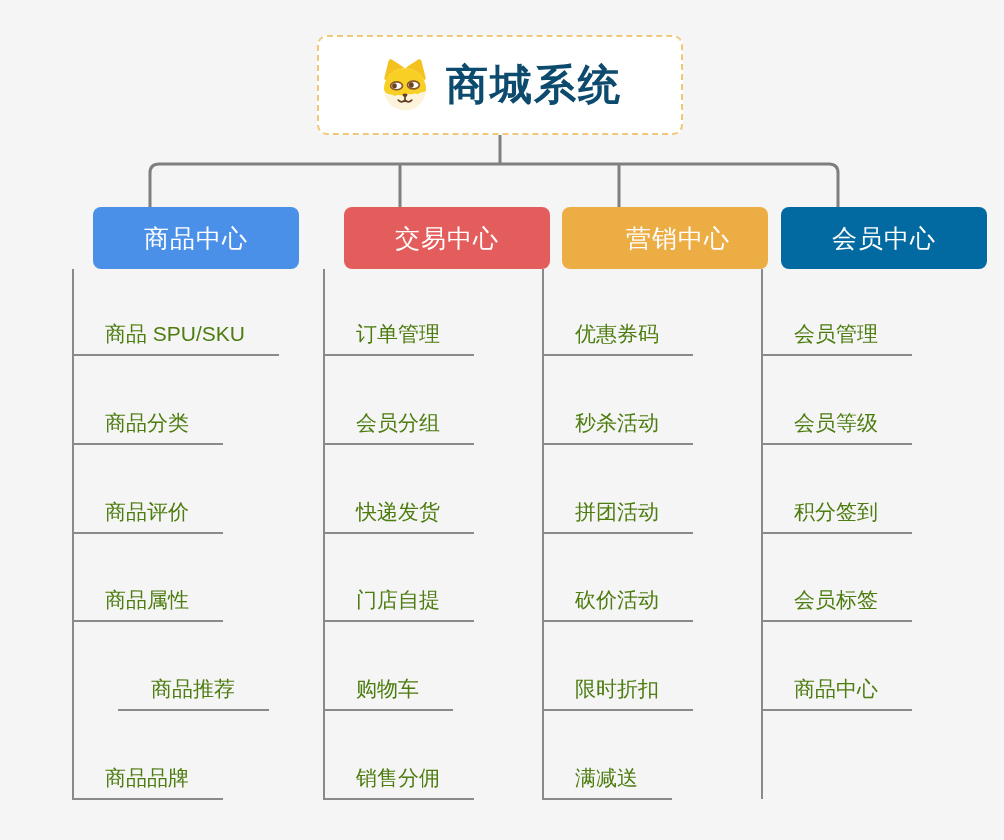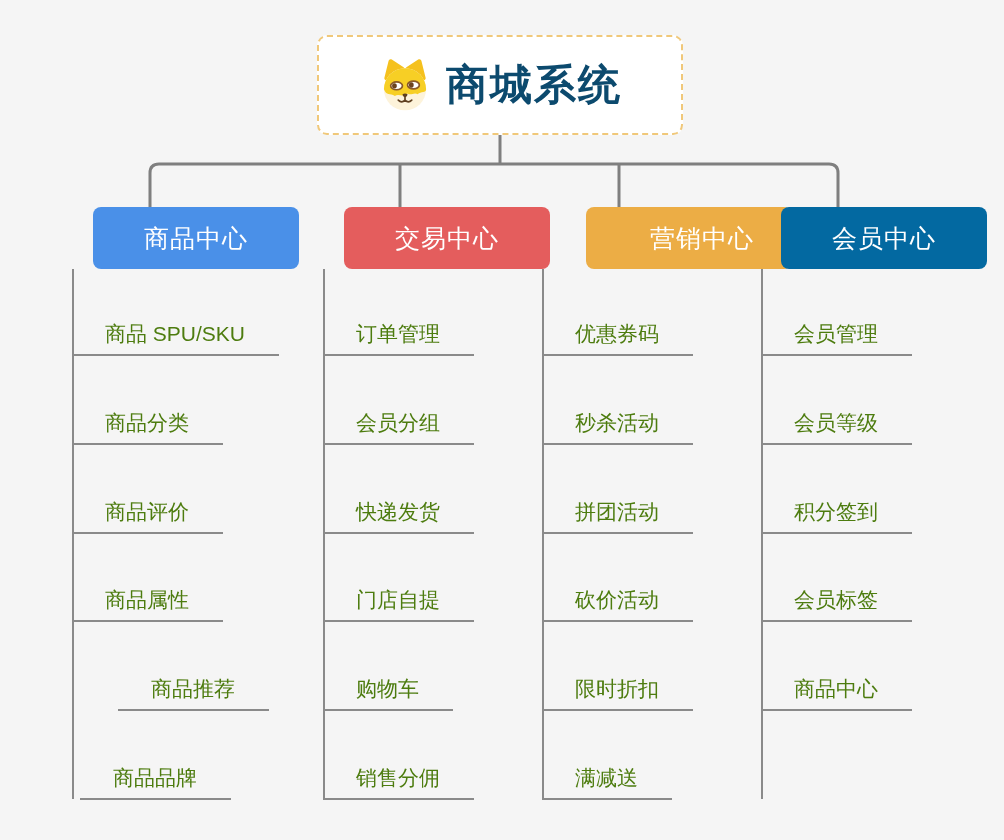--- a/index.html
+++ b/index.html
@@ -88,33 +88,33 @@
   </div>
 
   <div class="branch-box" style="left:57px;background:#4a90e8;">
     <span>商品中心</span>
   </div>
   <div class="leaf" style="left:72px;top:319px;">商品 SPU/SKU</div>
   <div class="leaf" style="left:72px;top:408px;">商品分类</div>
   <div class="leaf" style="left:72px;top:497px;">商品评价</div>
   <div class="leaf" style="left:72px;top:585px;">商品属性</div>
   <div class="leaf" style="left:72px;top:674px;margin-left:46px;">商品推荐</div>
-  <div class="leaf" style="left:72px;top:763px;margin-left:8px;">商品品牌</div>
+  <div class="leaf" style="left:72px;top:763px;">商品品牌</div>
 
   <div class="branch-box" style="left:308px;background:#e45d5d;">
     <span>交易中心</span>
   </div>
   <div class="leaf" style="left:323px;top:319px;">订单管理</div>
   <div class="leaf" style="left:323px;top:408px;">会员分组</div>
   <div class="leaf" style="left:323px;top:497px;">快递发货</div>
   <div class="leaf" style="left:323px;top:585px;">门店自提</div>
   <div class="leaf" style="left:323px;top:674px;">购物车</div>
   <div class="leaf" style="left:323px;top:763px;">销售分佣</div>
 
-  <div class="branch-box" style="left:550px;background:#ecad45;padding-left:26px;">
+  <div class="branch-box" style="left:526px;background:#ecad45;padding-left:26px;">
     <span>营销中心</span>
   </div>
   <div class="leaf" style="left:542px;top:319px;">优惠券码</div>
   <div class="leaf" style="left:542px;top:408px;">秒杀活动</div>
   <div class="leaf" style="left:542px;top:497px;">拼团活动</div>
   <div class="leaf" style="left:542px;top:585px;">砍价活动</div>
   <div class="leaf" style="left:542px;top:674px;">限时折扣</div>
   <div class="leaf" style="left:542px;top:763px;">满减送</div>
 
   <div class="branch-box" style="left:745px;background:#0369a1;">

